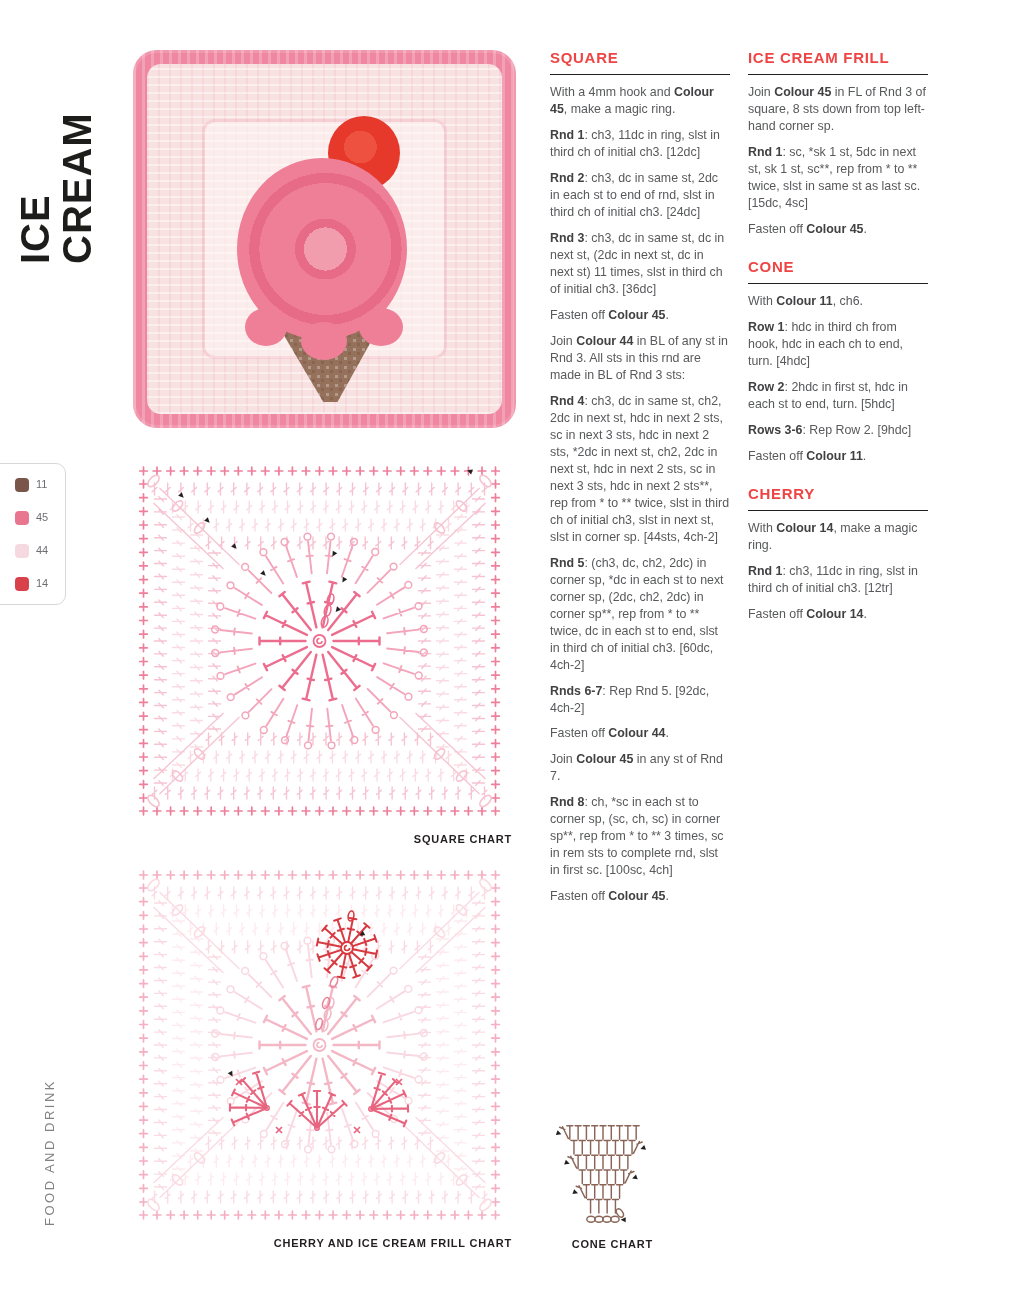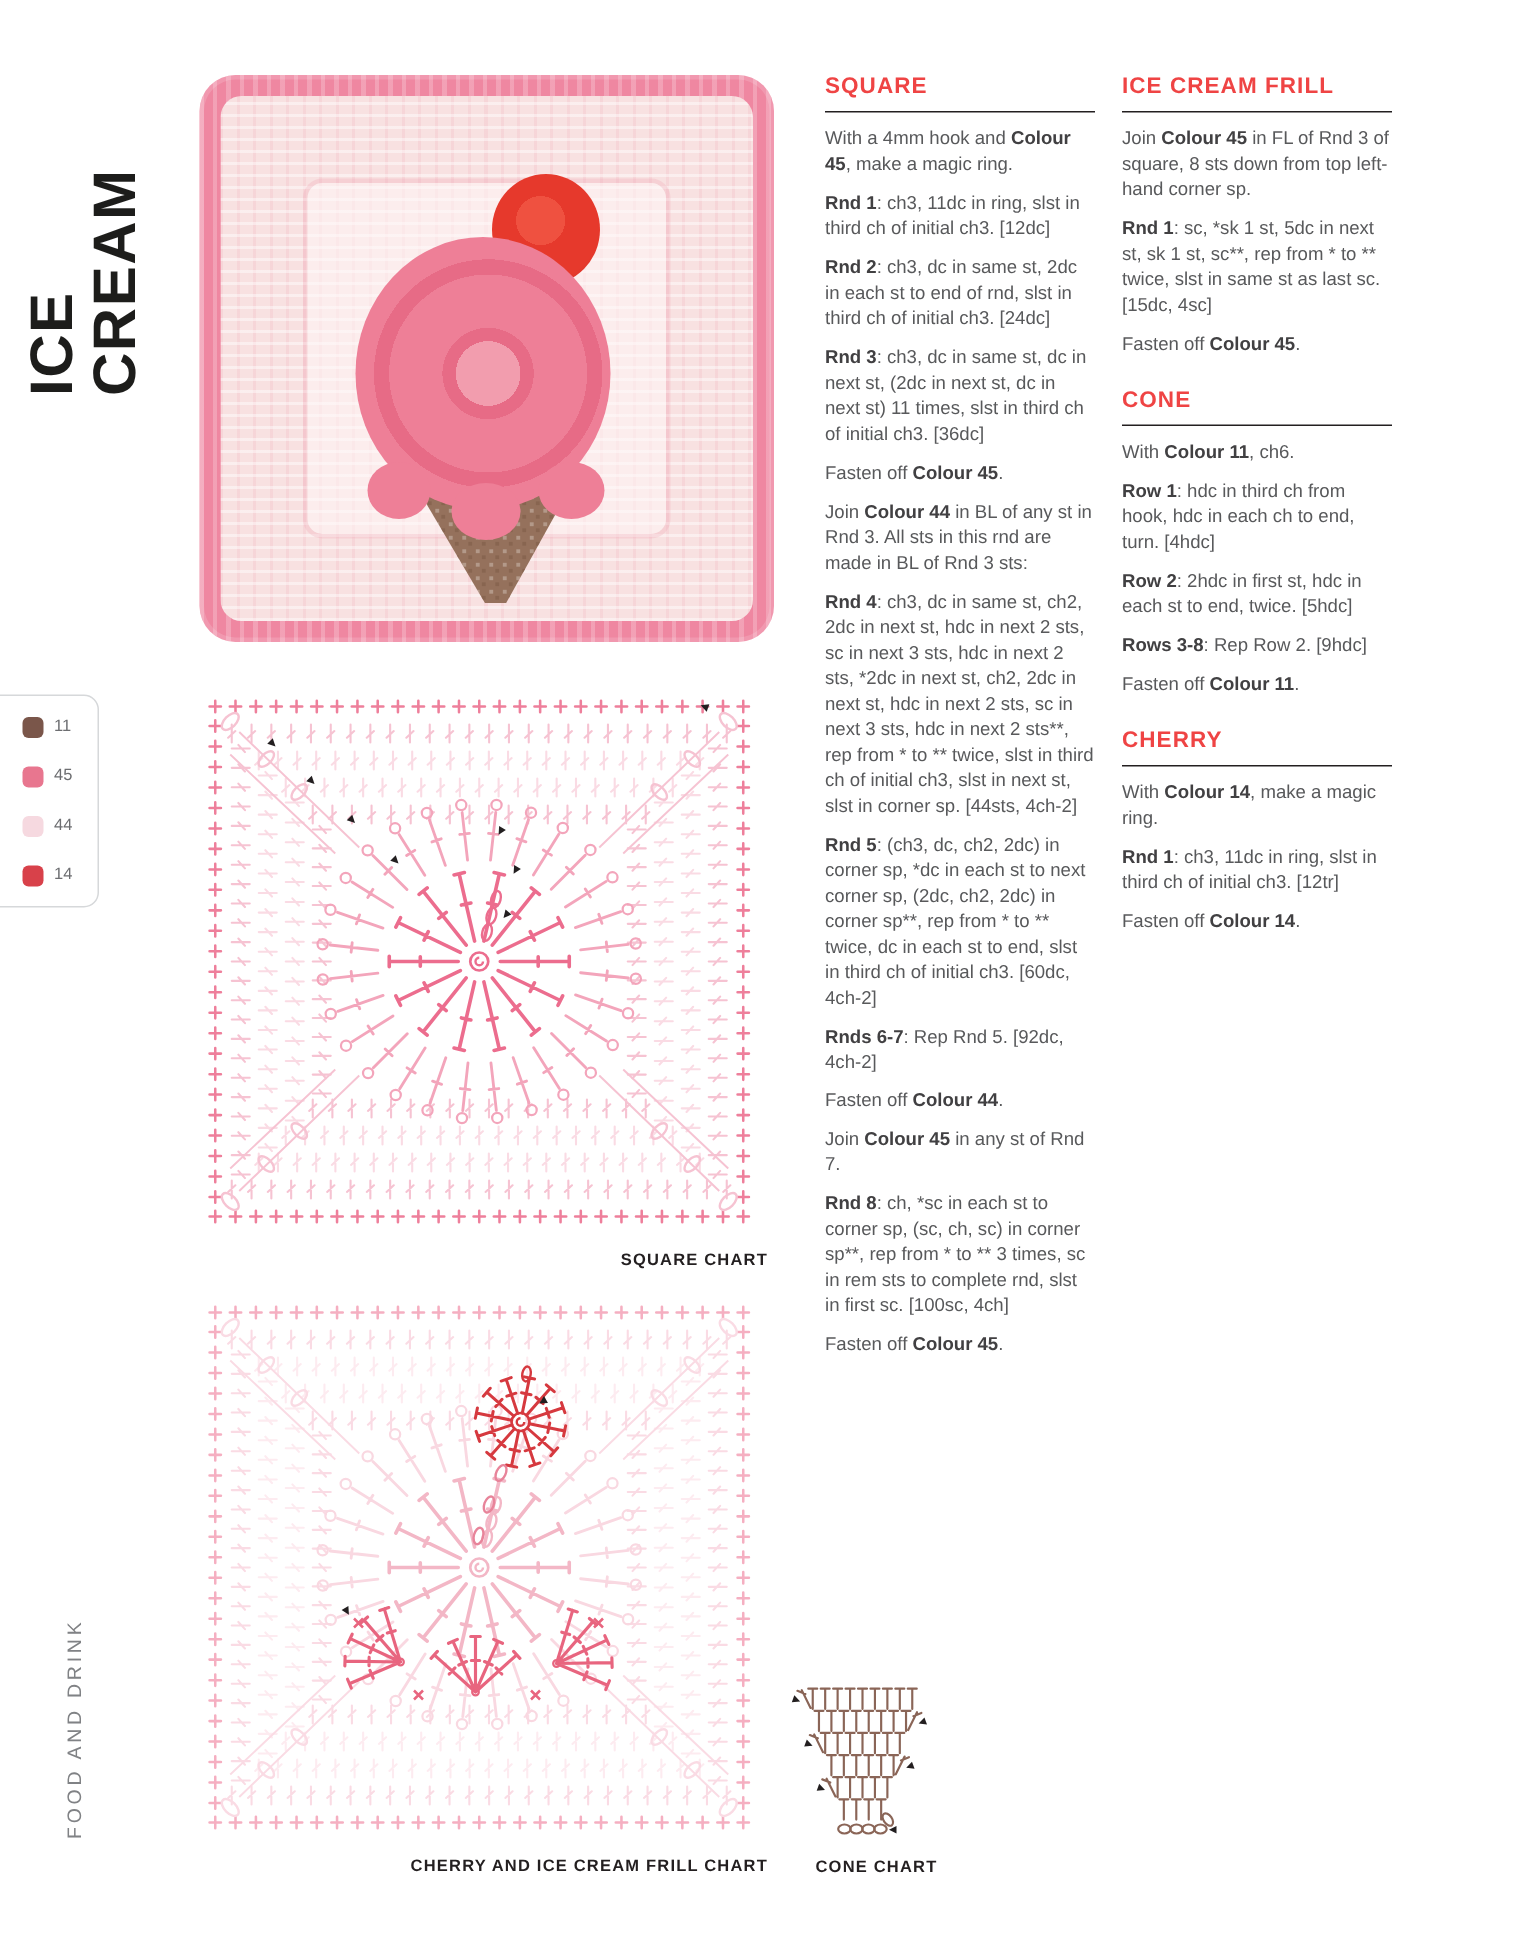--- a/index.html
+++ b/index.html
@@ -41,21 +41,21 @@
   .key-row{position:absolute;left:30px;display:flex;align-items:flex-start;gap:7px;height:14px;}
   .key-swatch{width:14px;height:14px;border-radius:4px;display:inline-block;}
   .key-label{font-size:11px;color:#6d6e71;}
 
   
   .chart{position:absolute;margin:0;}
   .chart figcaption{text-align:right;font-weight:bold;font-size:11px;letter-spacing:.8px;
     color:#231f20;margin-top:3px;}
   .chart-square{left:127px;top:456px;width:385px;}
   .chart-cherry{left:127px;top:860px;width:385px;}
-  .chart-cone{left:525px;top:1120px;width:100px;}
+  .chart-cone{left:553px;top:1120px;width:100px;}
   .chart-cone figcaption{margin-top:6px;}
 
   
   .col{position:absolute;top:46px;width:180px;}
   .col1{left:550px;}
   .col2{left:748px;}
   .col section{margin:0 0 17px 0;}
   .col h3{font-size:15px;font-weight:bold;letter-spacing:.7px;color:#ef4444;margin:0 0 9px 0;
     padding:3px 0 8px 0;border-bottom:1.5px solid #231f20;}
   .col p{font-size:12.4px;line-height:1.37;color:#58595b;margin:0 0 9px 0;}
@@ -295,22 +295,22 @@
       <section>
         <h3>ICE CREAM FRILL</h3>
         <p><span>Join </span><span class="b">Colour 45</span><span> in FL of Rnd 3 of square, 8 sts down from top left-hand corner sp.</span></p>
         <p><span class="b">Rnd 1</span><span>: sc, *sk 1 st, 5dc in next st, sk 1 st, sc**, rep from * to ** twice, slst in same st as last sc. [15dc, 4sc]</span></p>
         <p><span>Fasten off </span><span class="b">Colour 45</span><span>.</span></p>
       </section>
       <section>
         <h3>CONE</h3>
         <p><span>With </span><span class="b">Colour 11</span><span>, ch6.</span></p>
         <p><span class="b">Row 1</span><span>: hdc in third ch from hook, hdc in each ch to end, turn. [4hdc]</span></p>
-        <p><span class="b">Row 2</span><span>: 2hdc in first st, hdc in each st to end, twice. [5hdc]</span></p>
-        <p><span class="b">Rows 3-8</span><span>: Rep Row 2. [9hdc]</span></p>
+        <p><span class="b">Row 2</span><span>: 2hdc in first st, hdc in each st to end, turn. [5hdc]</span></p>
+        <p><span class="b">Rows 3-6</span><span>: Rep Row 2. [9hdc]</span></p>
         <p><span>Fasten off </span><span class="b">Colour 11</span><span>.</span></p>
       </section>
       <section>
         <h3>CHERRY</h3>
         <p><span>With </span><span class="b">Colour 14</span><span>, make a magic ring.</span></p>
         <p><span class="b">Rnd 1</span><span>: ch3, 11dc in ring, slst in third ch of initial ch3. [12tr]</span></p>
         <p><span>Fasten off </span><span class="b">Colour 14</span><span>.</span></p>
       </section>
     </div>
 

